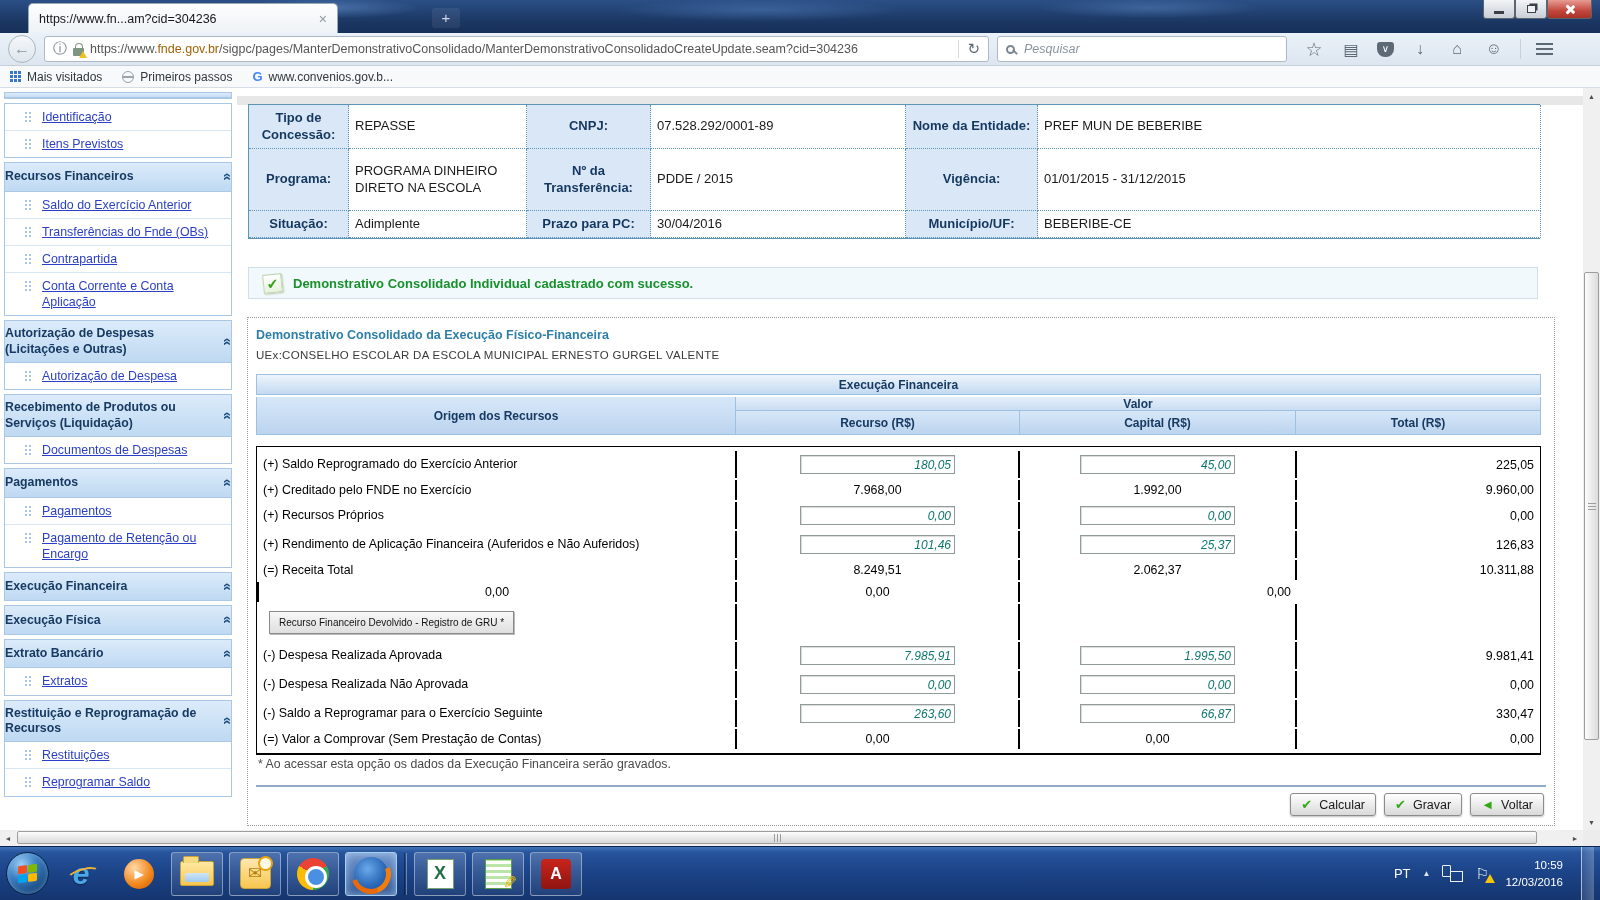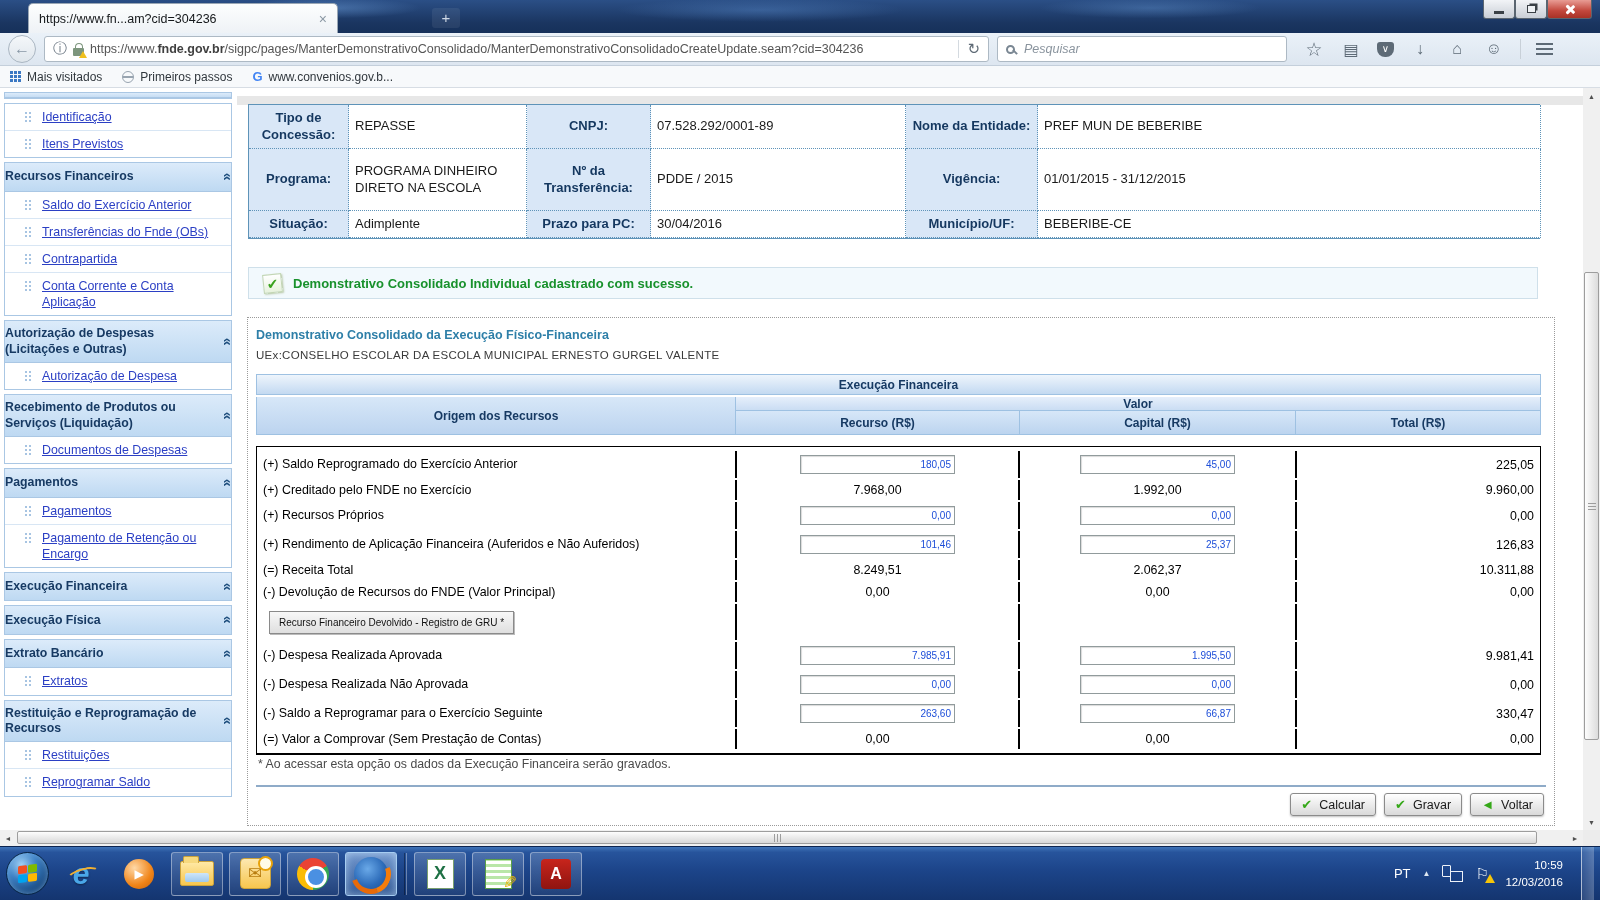--- a/index.html
+++ b/index.html
@@ -37,21 +37,21 @@
     display:flex;align-items:center;justify-content:center;color:#8797a5;font-size:16px;flex:none;}
   .urlbar{width:945px;height:26px;background:#fff;border:1px solid #adb9c4;border-radius:3px;
     display:flex;align-items:center;gap:6px;padding:0 8px;flex:none;}
   .info-ico{color:#6a7682;font-size:14px;}
   .lock{width:11px;height:8px;background:#7d967d;border-radius:1px;position:relative;margin-top:5px;flex:none;}
   .lock::before{content:"";position:absolute;left:1.5px;top:-5px;width:6px;height:5px;border:1.5px solid #7d967d;
     border-bottom:none;border-radius:4px 4px 0 0;}
   .lock::after{content:"";position:absolute;right:-3px;bottom:-2px;width:0;height:0;
     border-left:4px solid transparent;border-right:4px solid transparent;border-bottom:7px solid #f0c01e;}
   .url-text{flex:1;white-space:nowrap;overflow:hidden;font-size:12.5px;color:#555;}
-  .url-text .dom{color:#404040;font-weight:bold;}
+  .url-text .dom{color:#a16207;font-weight:normal;}
   .reload{border-left:1px solid #d4dae0;padding-left:8px;color:#5f6b76;font-size:15px;}
   .searchbar{width:290px;height:26px;background:#fff;border:1px solid #adb9c4;border-radius:3px;
     display:flex;align-items:center;gap:7px;padding:0 8px;flex:none;}
   .mag{width:9px;height:9px;border:2px solid #7a8793;border-radius:50%;position:relative;flex:none;}
   .mag::after{content:"";position:absolute;width:6px;height:2px;background:#7a8793;transform:rotate(45deg);right:-5px;bottom:-1px;}
   .searchbar input{border:none;outline:none;flex:1;font-size:12.5px;font-family:inherit;color:#333;background:transparent;}
   .searchbar input::placeholder{color:#8a949e;font-style:italic;}
   .nav-icos{display:flex;align-items:center;gap:15px;margin-left:8px;}
   .nav-ico{font-size:16px;color:#5d6a76;width:22px;text-align:center;}
   .nav-ico.star{font-size:19px;}
@@ -126,21 +126,21 @@
   .fh-col+.fh-col{border-left:1px solid #9ec1e2;}
 
   .fin-body{margin-top:11px;border:1px solid #000;border-bottom-width:2px;padding:2px 0;background:#fff;}
   .fin-row{display:grid;grid-template-columns:478px 283px 277px 243px;margin:2px 0;align-items:center;}
   .fc{align-self:stretch;display:flex;align-items:center;}
   .f0{padding-left:6px;font-size:12.4px;color:#000;line-height:1.2;}
   .f1,.f2{justify-content:center;border-left:2px solid #000;font-size:12.4px;}
   .f3{justify-content:flex-end;padding-right:4px;border-left:2px solid #000;font-size:12.4px;}
   .inrow .fc{min-height:27px;} .txrow .fc{min-height:20px;} .btnrow .fc{min-height:36px;}
   .fin-input{width:155px;height:19px;border:1px solid #919b9c;box-shadow:inset 1px 1px 1px rgba(0,0,0,.15);
-    text-align:right;font-size:10px;padding:0 3px;font-family:inherit;color:#1d4ed8;}
+    text-align:right;font-size:12px;padding:0 3px;font-family:inherit;color:#0f766e;font-style:italic;}
   .gru-btn{margin-left:6px;padding:5px 9px;background:linear-gradient(#f8f8f8,#dfdfdf);border:1px solid #8a8a8a;
     box-shadow:1px 1px 0 #bbb;font-size:10px;color:#111;font-family:inherit;cursor:pointer;}
 
   .note{position:absolute;left:10px;bottom:54px;font-size:12.3px;color:#4a4a4a;}
   .divider{position:absolute;left:8px;right:8px;bottom:38px;height:2px;background:#8fabc8;}
   .actions{position:absolute;right:10px;bottom:9px;display:flex;gap:8px;}
   .act-btn{display:flex;align-items:center;gap:7px;height:23px;padding:0 10px;background:linear-gradient(#fff,#d9d9d9);
     border:1px solid #8b8b8b;border-radius:3px;font-size:12.5px;color:#1a1a1a;box-shadow:0 1px 2px rgba(0,0,0,.25);
     font-family:inherit;cursor:pointer;}
   .act-ico{color:#35a818;font-size:13px;font-weight:bold;}
@@ -472,21 +472,20 @@
                 </div>
                 <div class="fc f3">126,83</div>
               </div>
               <div class="fin-row txrow">
                 <div class="fc f0">(=) Receita Total</div>
                 <div class="fc f1">8.249,51</div>
                 <div class="fc f2">2.062,37</div>
                 <div class="fc f3">10.311,88</div>
               </div>
               <div class="fin-row txrow">
-                <div class="fc f0">(-) Devolução de Recursos do FNDE (Valor Principal)</div>
                 <div class="fc f1">0,00</div>
                 <div class="fc f2">0,00</div>
                 <div class="fc f3">0,00</div>
               </div>
               <div class="fin-row btnrow">
                 <div class="fc f0">
                   <button class="gru-btn">Recurso Financeiro Devolvido - Registro de GRU *</button>
                 </div>
                 <div class="fc f1"></div>
                 <div class="fc f2"></div>

